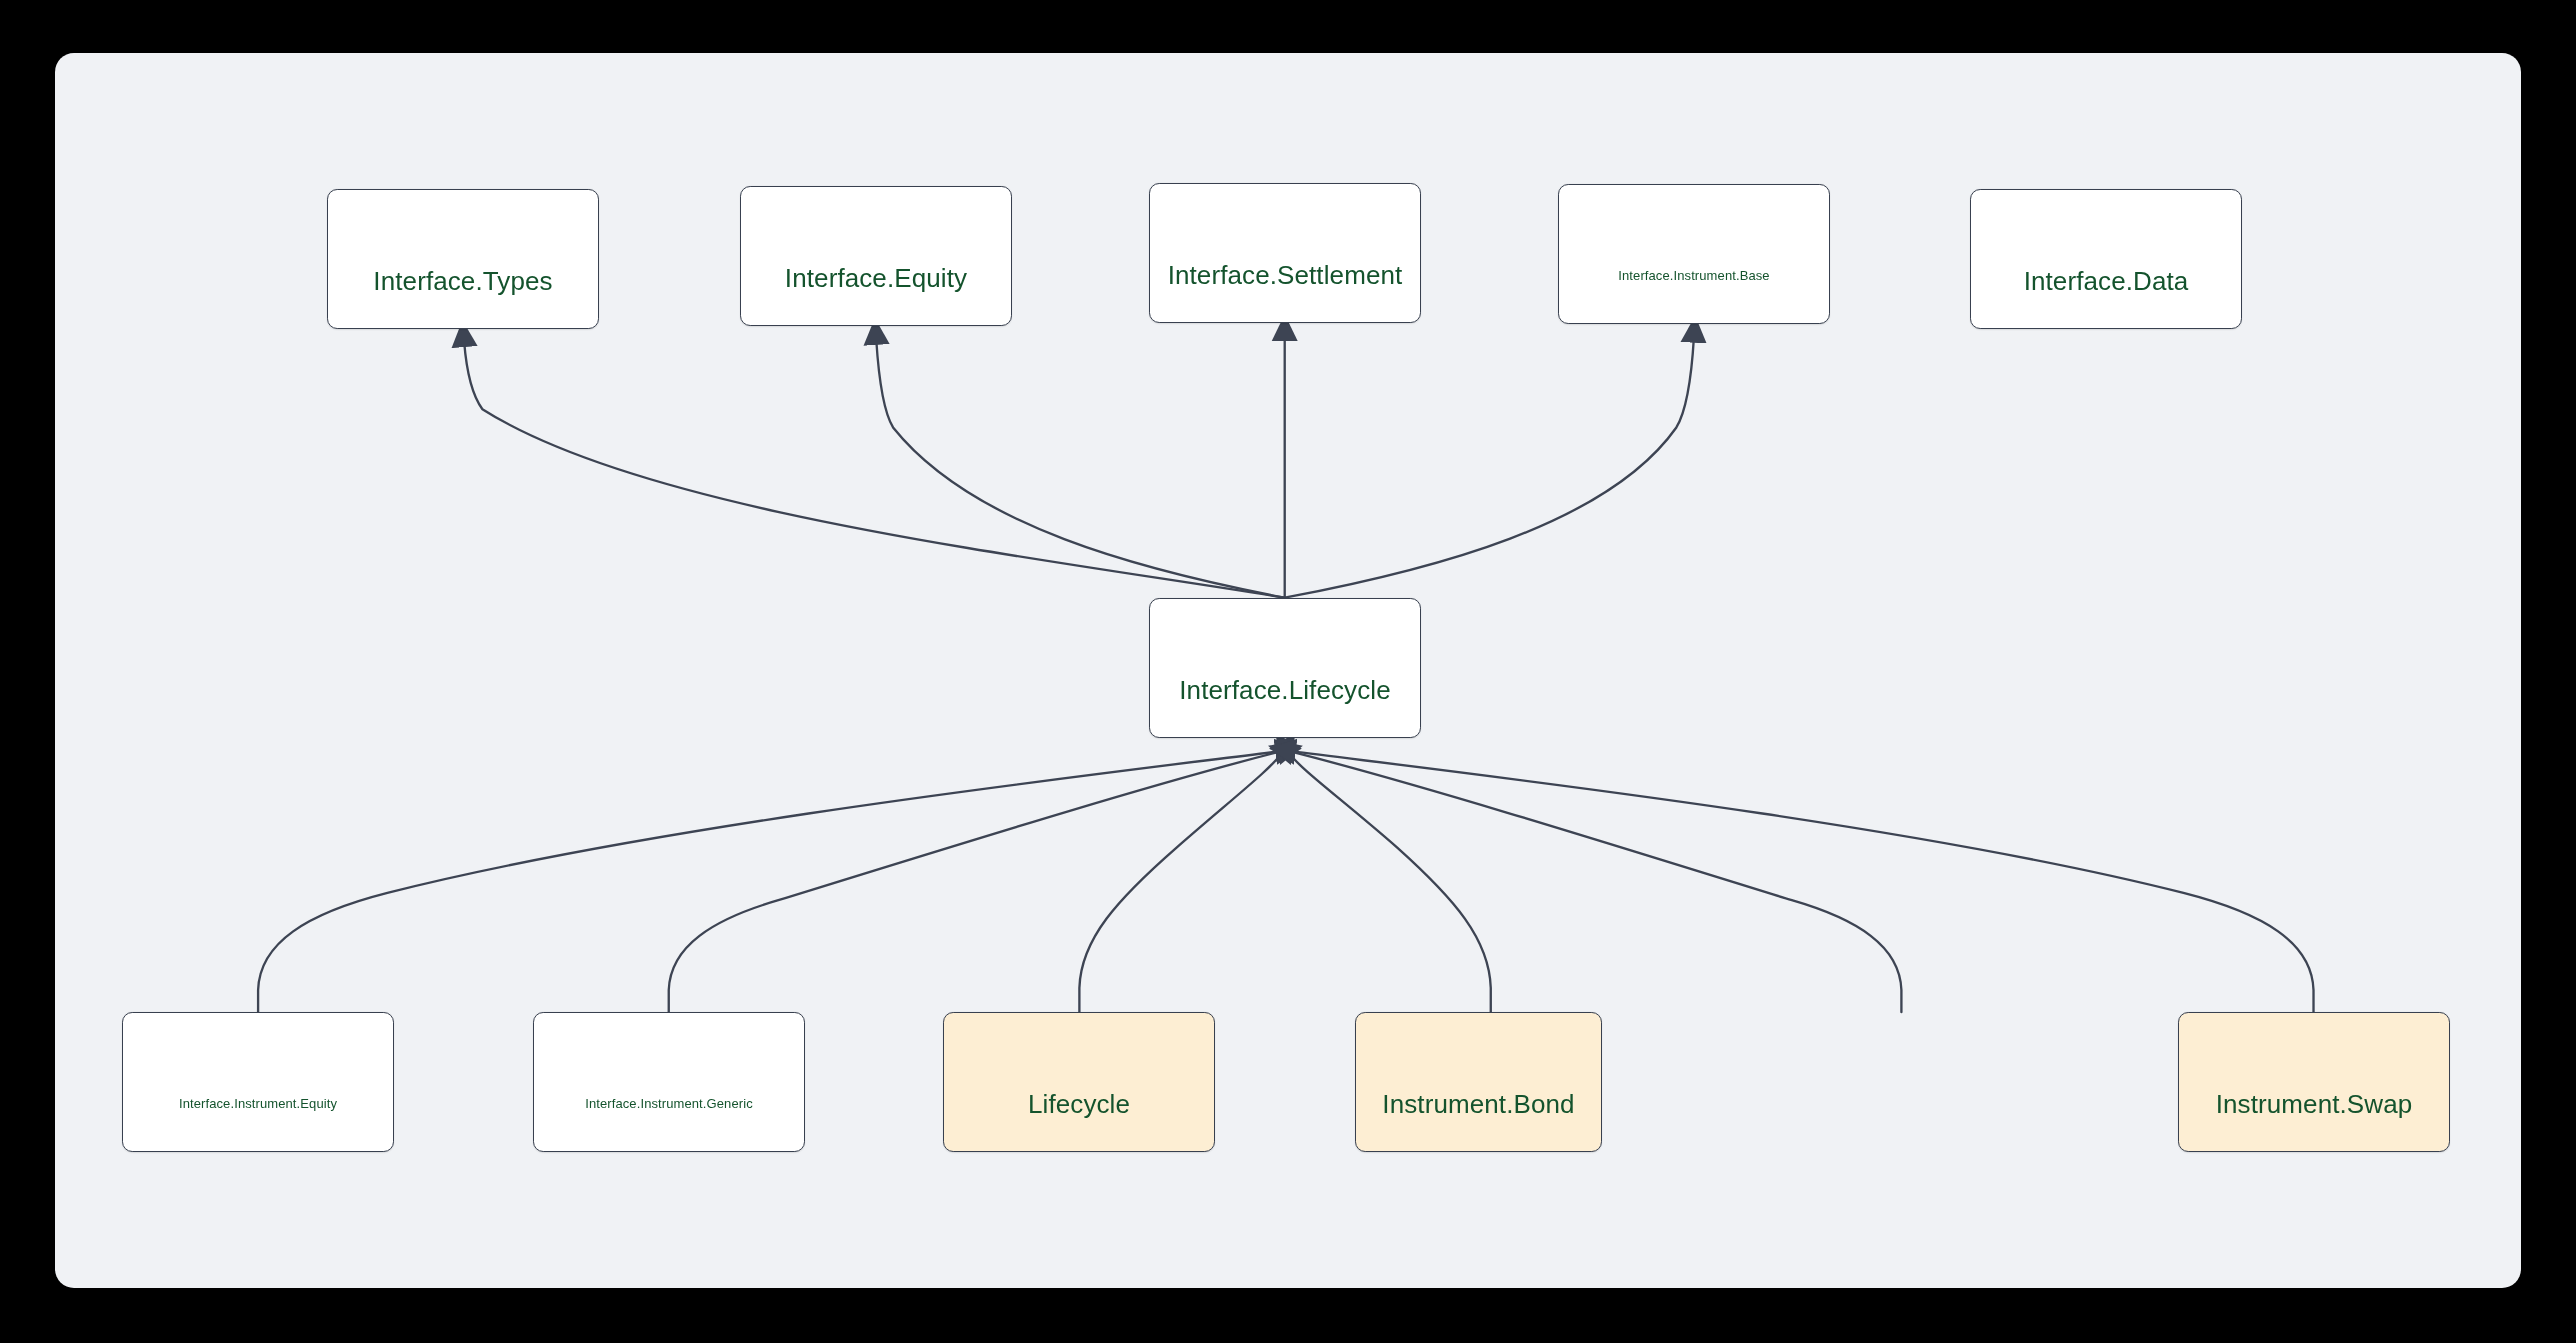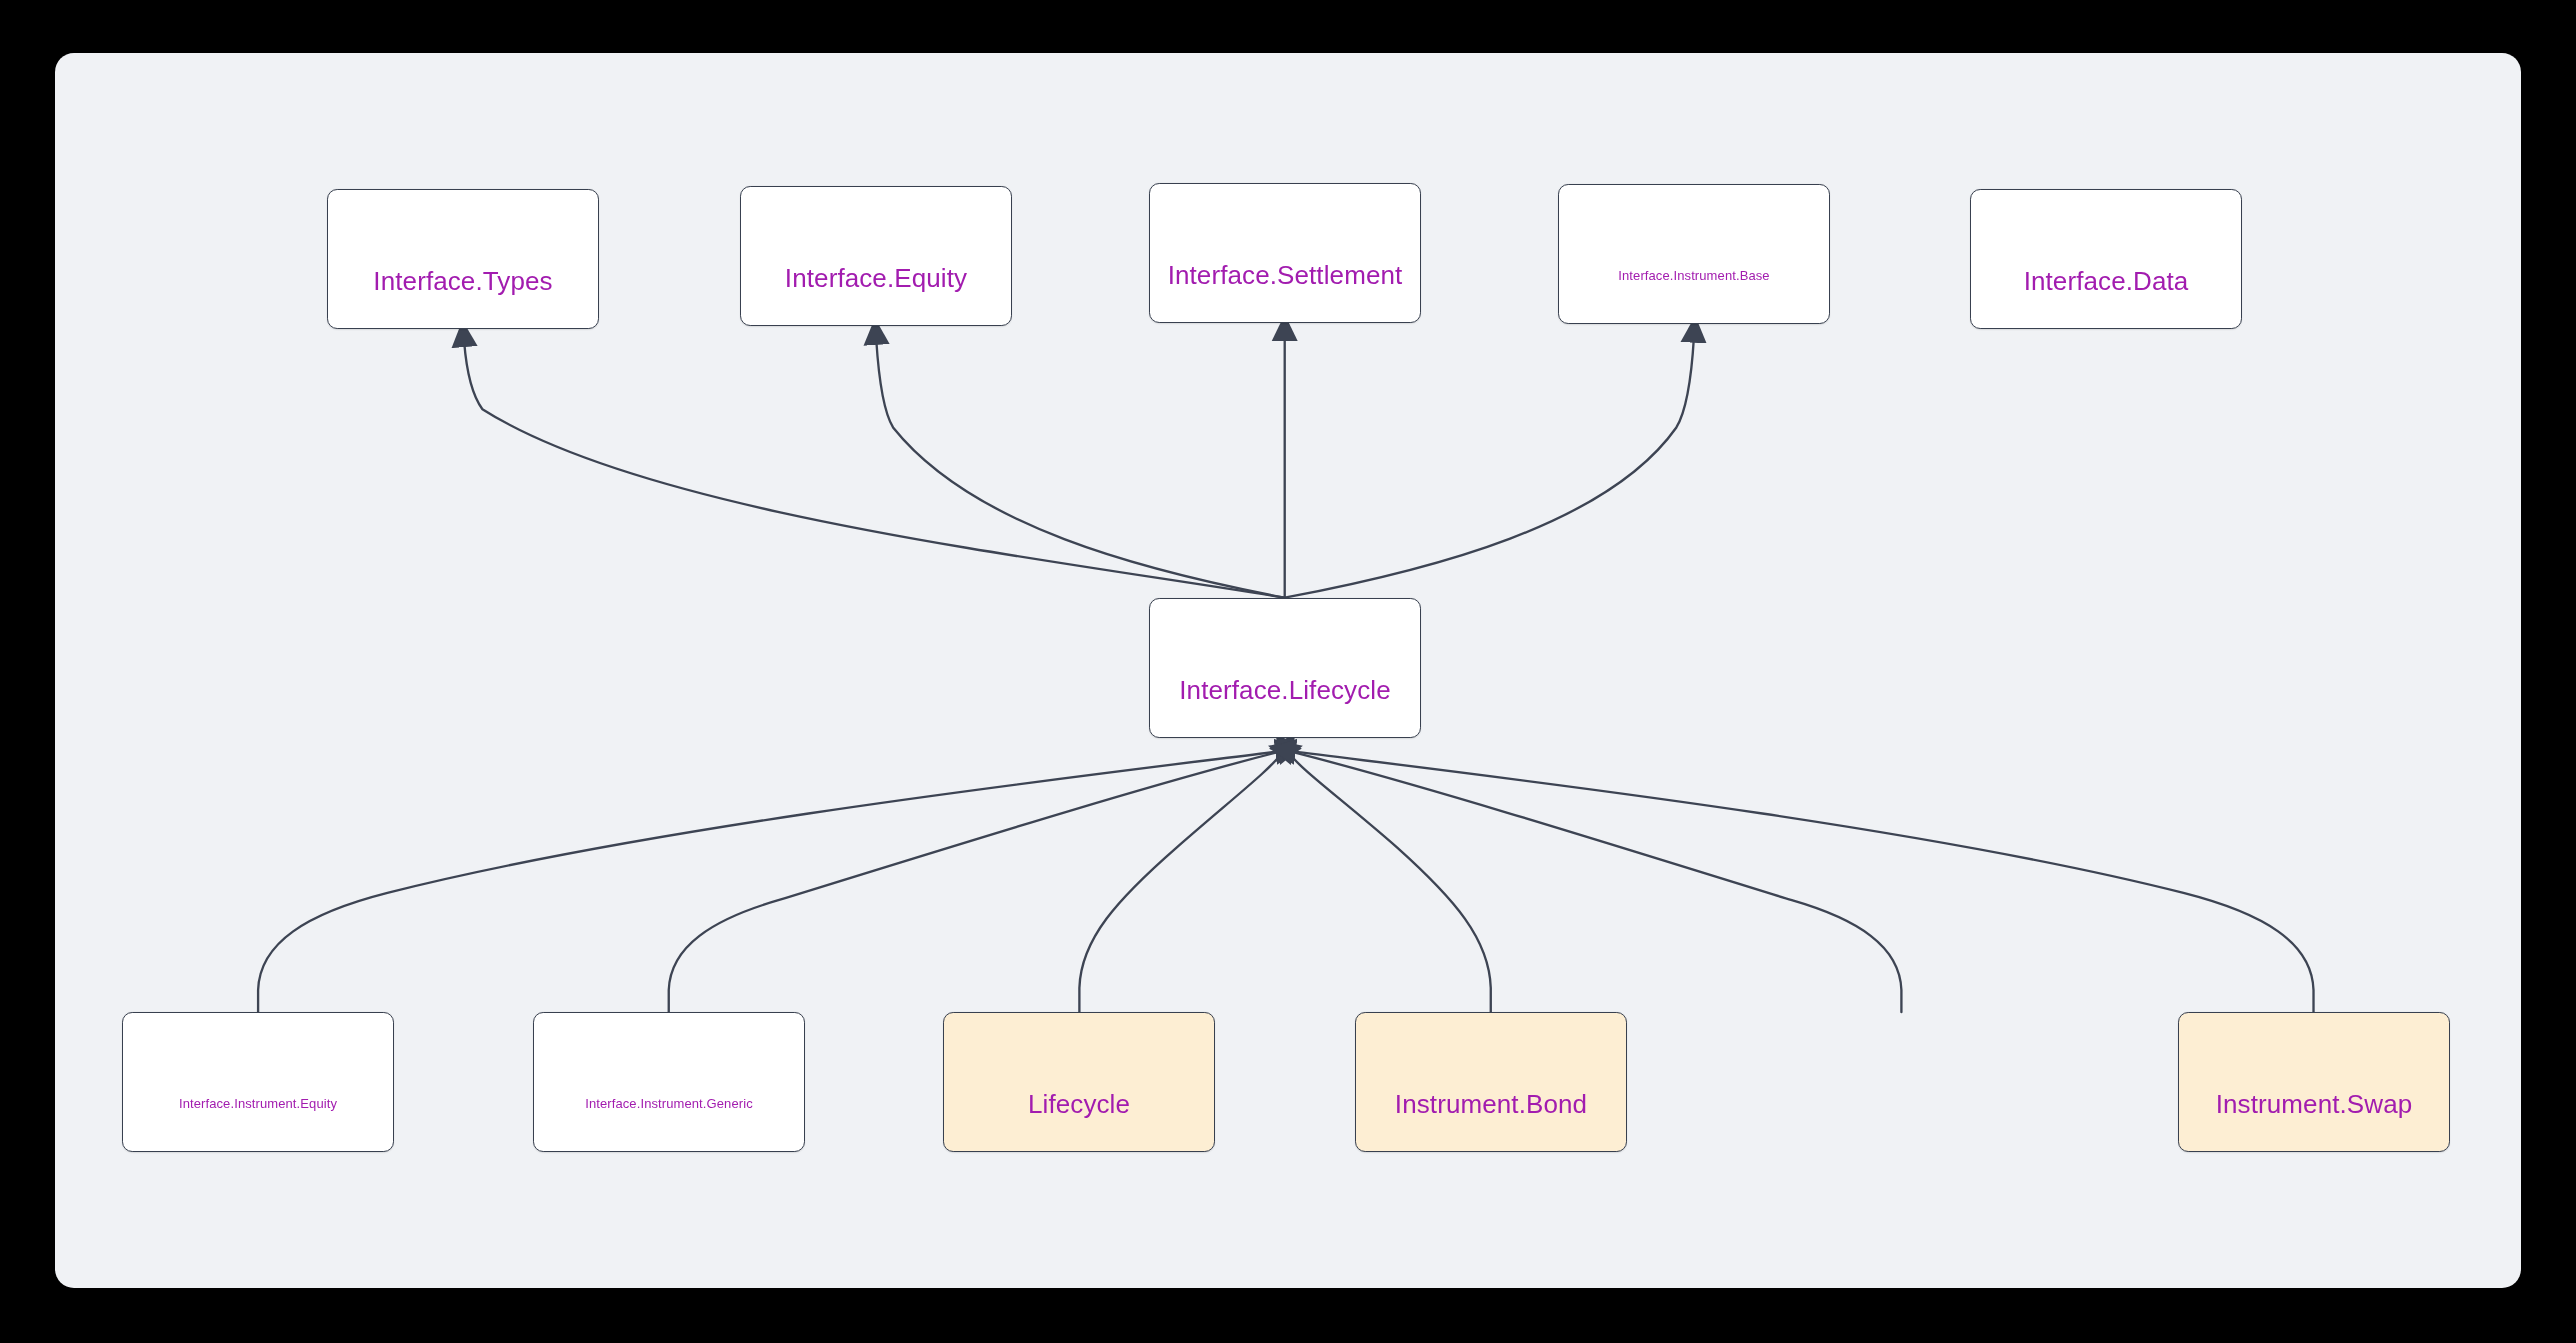--- a/index.html
+++ b/index.html
@@ -45,21 +45,21 @@
     display: flex;
     align-items: center;
     justify-content: center;
     overflow: hidden;
     box-shadow: 0 0.7px 1.5px rgba(0,0,0,0.10);
   }
   .node.cream {
     background: #fdeed3;
   }
   .node-label {
-    color: #a21caf;
+    color: #14532d;
     font-size: 26px;
     line-height: 1.1;
     white-space: nowrap;
     text-align: center;
     letter-spacing: 0.1px;
     margin-top: 44px;
   }
   .node-label.xs {
     font-size: 13px;
   }
@@ -134,21 +134,21 @@
   </div>
 
   <div class="node" style="left:533px; top:1012px; width:272px; height:140px;">
     <span class="node-label xs">Interface.Instrument.Generic</span>
   </div>
 
   <div class="node cream" style="left:943px; top:1012px; width:272px; height:140px;">
     <span class="node-label">Lifecycle</span>
   </div>
 
-  <div class="node cream" style="left:1355px; top:1012px; width:272px; height:140px;">
+  <div class="node cream" style="left:1355px; top:1012px; width:247px; height:140px;">
     <span class="node-label">Instrument.Bond</span>
   </div>
 
 
   <div class="node cream" style="left:2178px; top:1012px; width:272px; height:140px;">
     <span class="node-label">Instrument.Swap</span>
   </div>
 
 </div>
 

